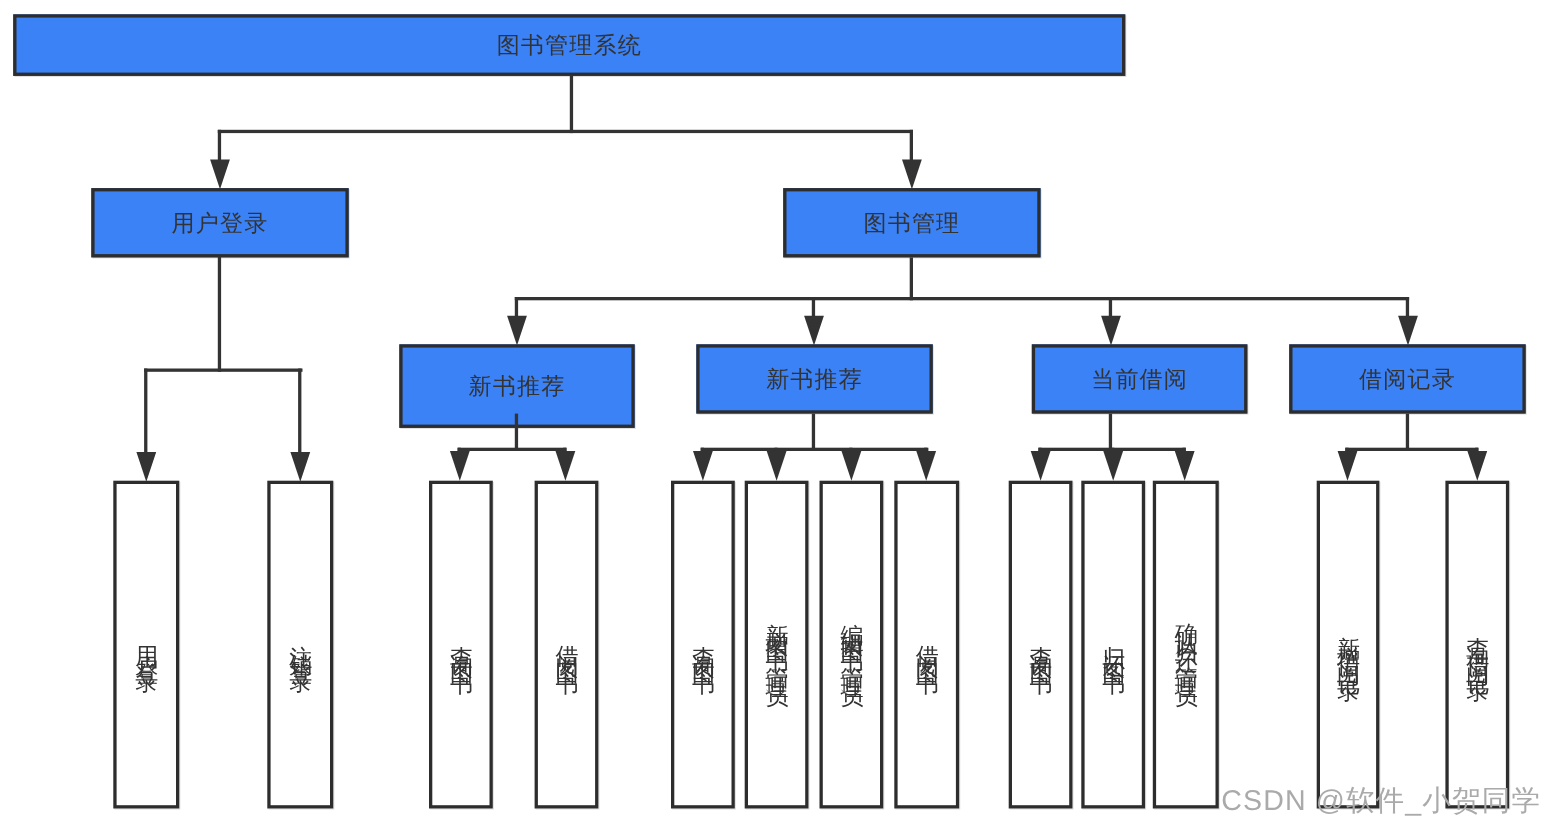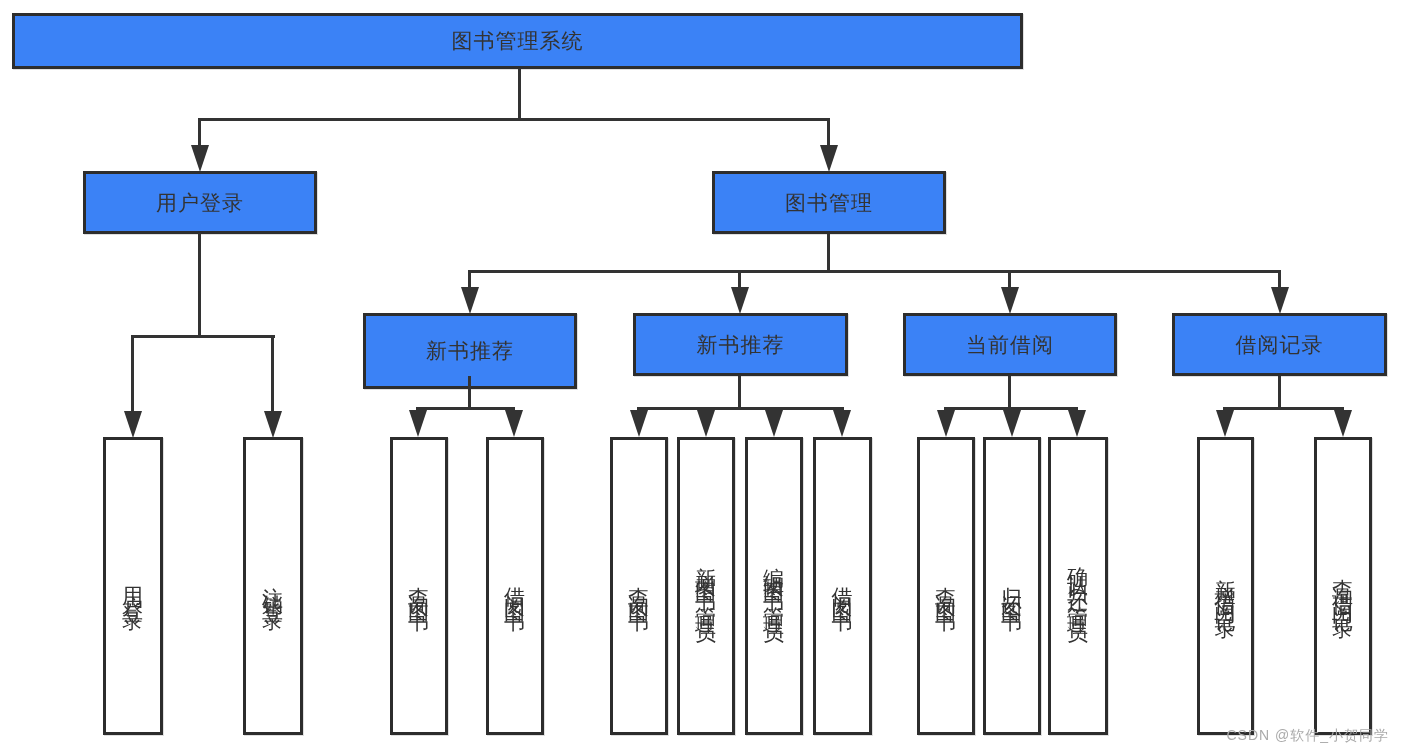--- a/index.html
+++ b/index.html
@@ -47,22 +47,22 @@
   }
   
   .vl{position:absolute;width:3px;background:var(--line);}
   .hl{position:absolute;height:3px;background:var(--line);}
   .ah{position:absolute;width:0;height:0;
       border-left:9px solid transparent;
       border-right:9px solid transparent;
       border-top:27px solid var(--line);}
   .watermark{
     position:absolute;
-    right:16px;bottom:2px;
-    font-size:14px;
+    right:4px;bottom:2px;
+    font-size:26px;
     color:var(--watermark);
     letter-spacing:1px;
     z-index:10;
   }
 </style>
 </head>
 <body>
 
 <div class="stage">
 
@@ -76,21 +76,21 @@
   <div class="node" style="left:712px;top:171px;width:234px;height:63px;">
     <span>图书管理</span>
   </div>
 
   <div class="node" style="left:363px;top:313px;width:214px;height:76px;justify-content:center;">
     <span>新书推荐</span>
   </div>
   <div class="node" style="left:633px;top:313px;width:215px;height:63px;">
     <span>新书推荐</span>
   </div>
-  <div class="node" style="left:903px;top:313px;width:214px;height:63px;">
+  <div class="node" style="left:938px;top:313px;width:196px;height:63px;">
     <span>当前借阅</span>
   </div>
   <div class="node" style="left:1172px;top:313px;width:215px;height:63px;">
     <span>借阅记录</span>
   </div>
 
   <div class="leaf" style="left:103px;top:437px;width:60px;height:298px;">
     <span>用户登录</span>
   </div>
   <div class="leaf" style="left:243px;top:437px;width:60px;height:298px;">

